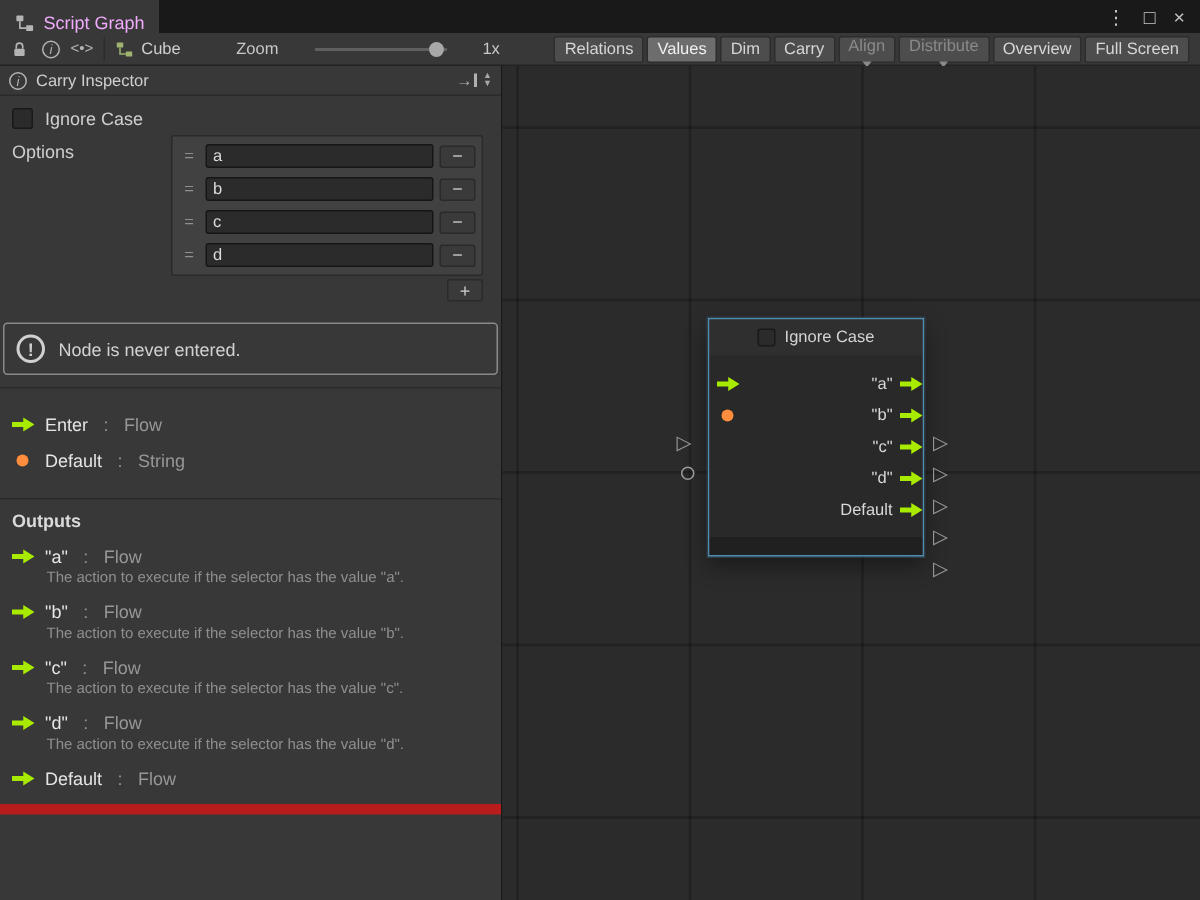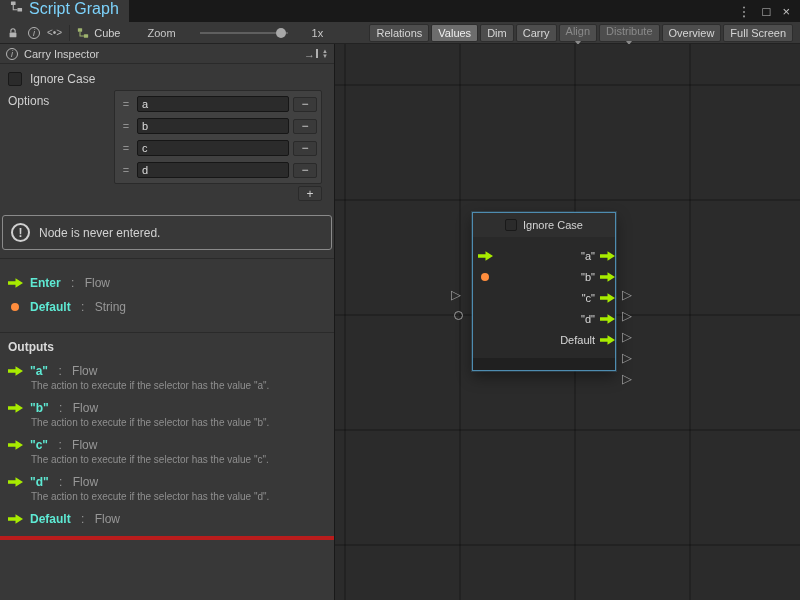--- a/index.html
+++ b/index.html
@@ -2,32 +2,32 @@
 <html><head>
 <meta charset="utf-8">
 <style>
   * { margin:0; padding:0; box-sizing:border-box; }
   html,body { width:800px; height:600px; overflow:hidden; }
   body { font-family:"Liberation Sans", sans-serif; background:#383838; color:#cfcfcf; }
   .window { position:relative; width:800px; height:600px; background:#383838; }
 
   
   .tabbar { height:22px; background:#191919; display:flex; align-items:stretch; }
-  .tab { display:flex; align-items:flex-start; gap:6px; padding:0 10px; background:#383838; color:#7dd3fc; font-size:16px; }
+  .tab { display:flex; align-items:flex-end; gap:6px; padding:0 10px; background:#383838; color:#f0abfc; font-size:12px; }
   .win-controls { margin-left:auto; display:flex; align-items:center; gap:12px; padding-right:10px; color:#c4c4c4; font-size:13px; }
   .win-controls span { cursor:default; line-height:1; }
 
   
   .toolbar { height:22px; background:#383838; border-bottom:1px solid #222; display:flex; align-items:center; padding:0 5px; gap:7px; font-size:11px; color:#c8c8c8; }
   .tb-icon { display:inline-flex; align-items:center; justify-content:center; width:16px; height:16px; color:#b4b4b4; }
   .circle-i { width:12px; height:12px; border:1px solid #b4b4b4; border-radius:50%; font-size:9px; font-style:italic; display:inline-flex; align-items:center; justify-content:center; color:#b4b4b4; }
   .code-icon { font-size:10px; color:#b4b4b4; letter-spacing:0; }
   .vsep { width:1px; height:16px; background:#2c2c2c; }
   .target { display:flex; align-items:center; gap:5px; color:#cfcfcf;justify-content:space-between; }
-  .zoom-wrap { display:flex; gap:24px; margin-left:20px; }
+  .zoom-wrap { display:flex; gap:24px; margin-left:30px; }
   .slider { position:relative; width:88px; height:12px; }
   .slider .track { position:absolute; left:0; right:0; top:5px; height:2px; background:#5f5f5f; }
   .slider .handle { position:absolute; left:76px; top:1px; width:10px; height:10px; border-radius:50%; background:#a8a8a8; }
   .tb-buttons { margin-left:auto; display:flex; gap:2px; padding-right:2px; }
   .tbtn { height:18px; display:flex; align-items:center; gap:4px; padding:0 6px; background:#4d4d4d; border:1px solid #2d2d2d; border-radius:2px; color:#d6d6d6; font-size:11px; white-space:nowrap; }
   .tbtn.active { background:#6d6d6d; color:#f0f0f0; }
   .tbtn.disabled { color:#8a8a8a;flex-direction:column; }
   .caret { width:0; height:0; border-left:3px solid transparent; border-right:3px solid transparent; border-top:4px solid #8a8a8a; }
 
   
@@ -49,24 +49,24 @@
   .opts-body { flex:1; }
   .opts-list { background:#414141; border:1px solid #2a2a2a; border-radius:2px; padding:2px 2px; }
   .opt-row { display:flex; align-items:center; height:22px; gap:4px; padding:0 2px; }
   .handle { width:14px; text-align:center; color:#909090; font-size:11px; }
   .opt-input { flex:1; height:16px; background:#2b2b2b; border:1px solid #161616; border-radius:2px; color:#dcdcdc; font-size:11px; padding:0 4px; font-family:"Liberation Sans", sans-serif; }
   .mini-btn { width:24px; height:15px; background:#3a3a3a; border:1px solid #2a2a2a; border-radius:2px; color:#cfcfcf; font-size:12px; line-height:1; display:flex; align-items:center; justify-content:center; }
   .opts-footer { display:flex; justify-content:flex-end; margin-top:2px; }
   .warning { margin:14px 2px 0 2px; border:1px solid #8a8a8a; border-radius:3px; padding:7px 8px; display:flex; align-items:center; gap:9px; color:#d2d2d2; }
   .warn-icon { width:19px; height:19px; border:2px solid #d0d0d0; border-radius:50%; color:#d0d0d0; font-weight:bold; font-size:12px; display:flex; align-items:center; justify-content:center; flex:none; }
   .section { border-top:1px solid #2a2a2a; margin-top:8px; padding:7px 8px 10px 8px; }
-  .section.last { border-bottom:4px solid #b91c1c; }
+  .section.last { border-bottom:7px solid #b91c1c; }
   .sec-title { font-size:12px; font-weight:600; color:#dadada; }
   .port-row { display:flex; align-items:center; gap:7px; margin-top:10px; }
-  .pname { font-weight:bold; color:#5eead4; }
+  .pname { font-weight:normal; color:#e5e5e5; }
   .ptype, .psep { color:#979797; white-space:pre; }
   .pdesc { margin:2px 0 0 23px; font-size:10px; color:#8f8f8f; }
   .vdot { width:8px; height:8px; border-radius:50%; background:#ff8d3d; flex:none; margin:0 4px 0 3px; }
   .fa { flex:none; }
 
   
   .canvas { position:relative; flex:1; background-color:#2b2b2b;
     background-image:linear-gradient(rgba(0,0,0,0.20) 2px, transparent 2px),
                      linear-gradient(90deg, rgba(0,0,0,0.20) 2px, transparent 2px);
     background-size:115px 115px; background-position:9px 40px; overflow:hidden; }

